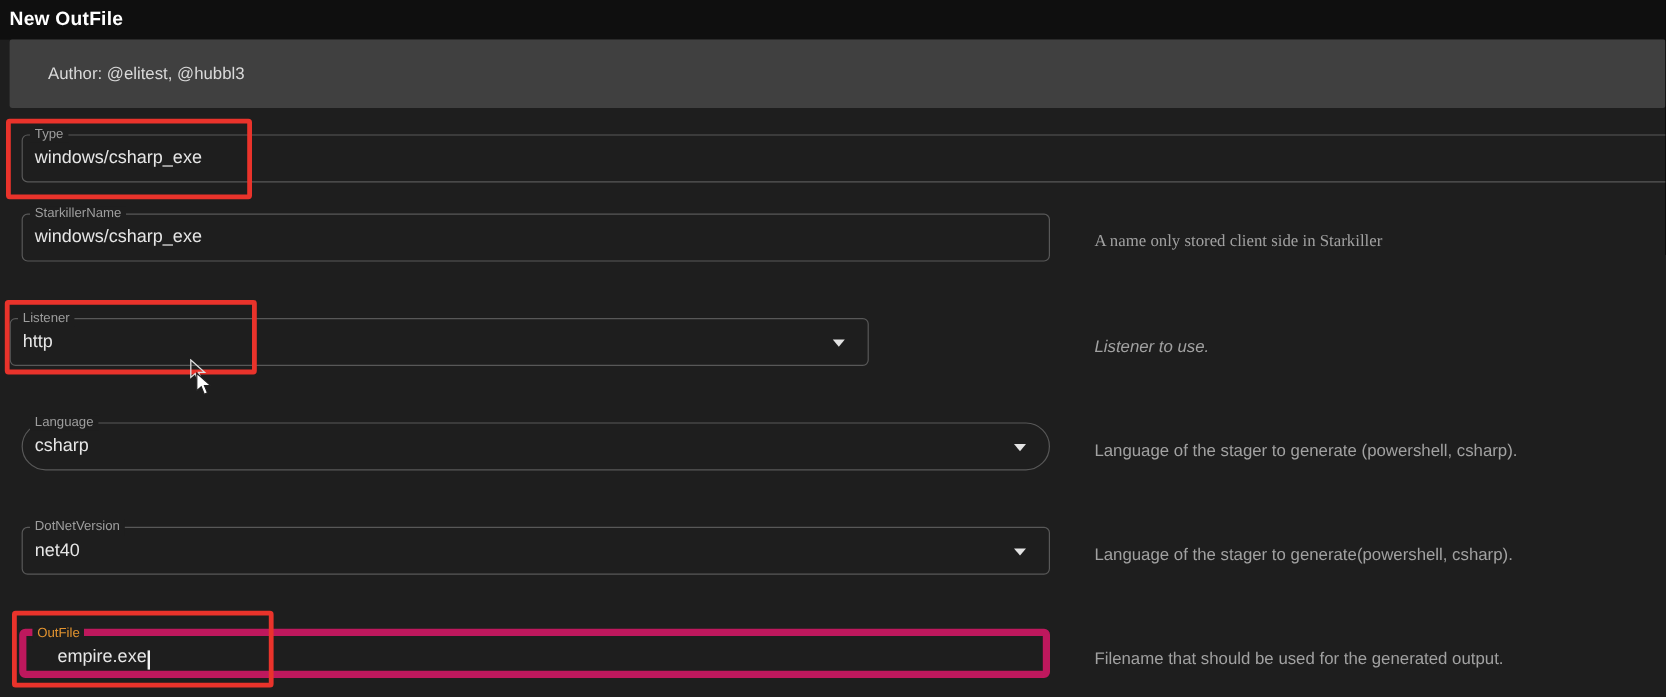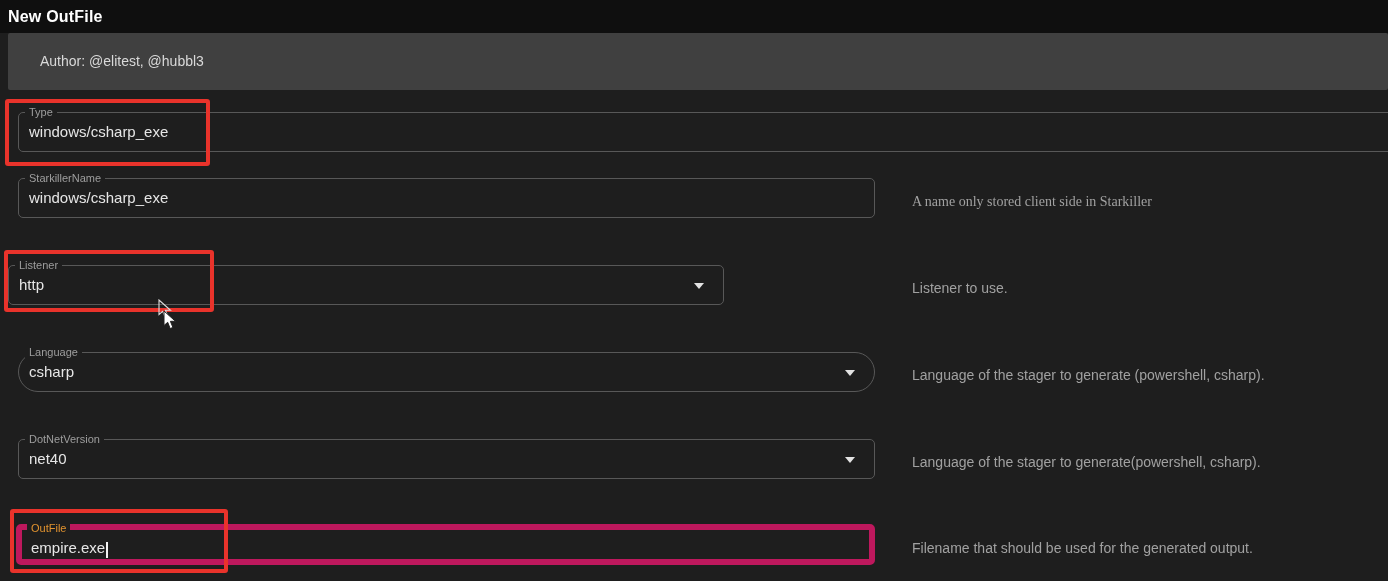--- a/index.html
+++ b/index.html
@@ -39,21 +39,21 @@
     position:absolute;top:-7px;left:6px;
     padding:0 4px;background:#1e1e1e;
     font-size:11px;line-height:13px;color:#9e9e9e;white-space:nowrap;
   }
   .field .fvalue{
     padding:11px 0 0 10px;
     font-size:15px;line-height:16px;color:#e6e6e6;white-space:nowrap;
   }
   .field.focused{border:6px solid #be185d;}
   .field.focused .flabel{color:#e2932f;top:-8px;left:5px;}
-  .field.focused .fvalue{padding:10px 0 0 9px;}
+  .field.focused .fvalue{padding:10px 0 0 26px;}
   .caret{
     display:inline-block;width:2px;height:16px;background:#f2f2f2;
     vertical-align:text-bottom;margin-left:1px;position:relative;top:2px;
   }
   .dd-arrow{
     position:absolute;right:19px;top:17px;width:0;height:0;
     border-left:5px solid transparent;border-right:5px solid transparent;
     border-top:6px solid #e3e3e3;
   }
   .desc{
@@ -89,21 +89,21 @@
     <span class="flabel">StarkillerName</span>
     <div class="fvalue">windows/csharp_exe</div>
   </div>
   <div class="desc" style="top:194px;font-family:Liberation Serif, serif;">A name only stored client side in Starkiller</div>
 
   <div class="field" style="left:8px;width:716px;top:265px;">
     <span class="flabel">Listener</span>
     <div class="fvalue">http</div>
     <span class="dd-arrow"></span>
   </div>
-  <div class="desc" style="top:281px;">Listener to use.</div>
+  <div class="desc" style="top:281px;font-style:italic;">Listener to use.</div>
 
   <div class="field" style="left:18px;width:857px;top:352px;border-radius:20px;">
     <span class="flabel">Language</span>
     <div class="fvalue">csharp</div>
     <span class="dd-arrow"></span>
   </div>
   <div class="desc" style="top:368px;">Language of the stager to generate (powershell, csharp).</div>
 
   <div class="field" style="left:18px;width:857px;top:439px;">
     <span class="flabel">DotNetVersion</span>

